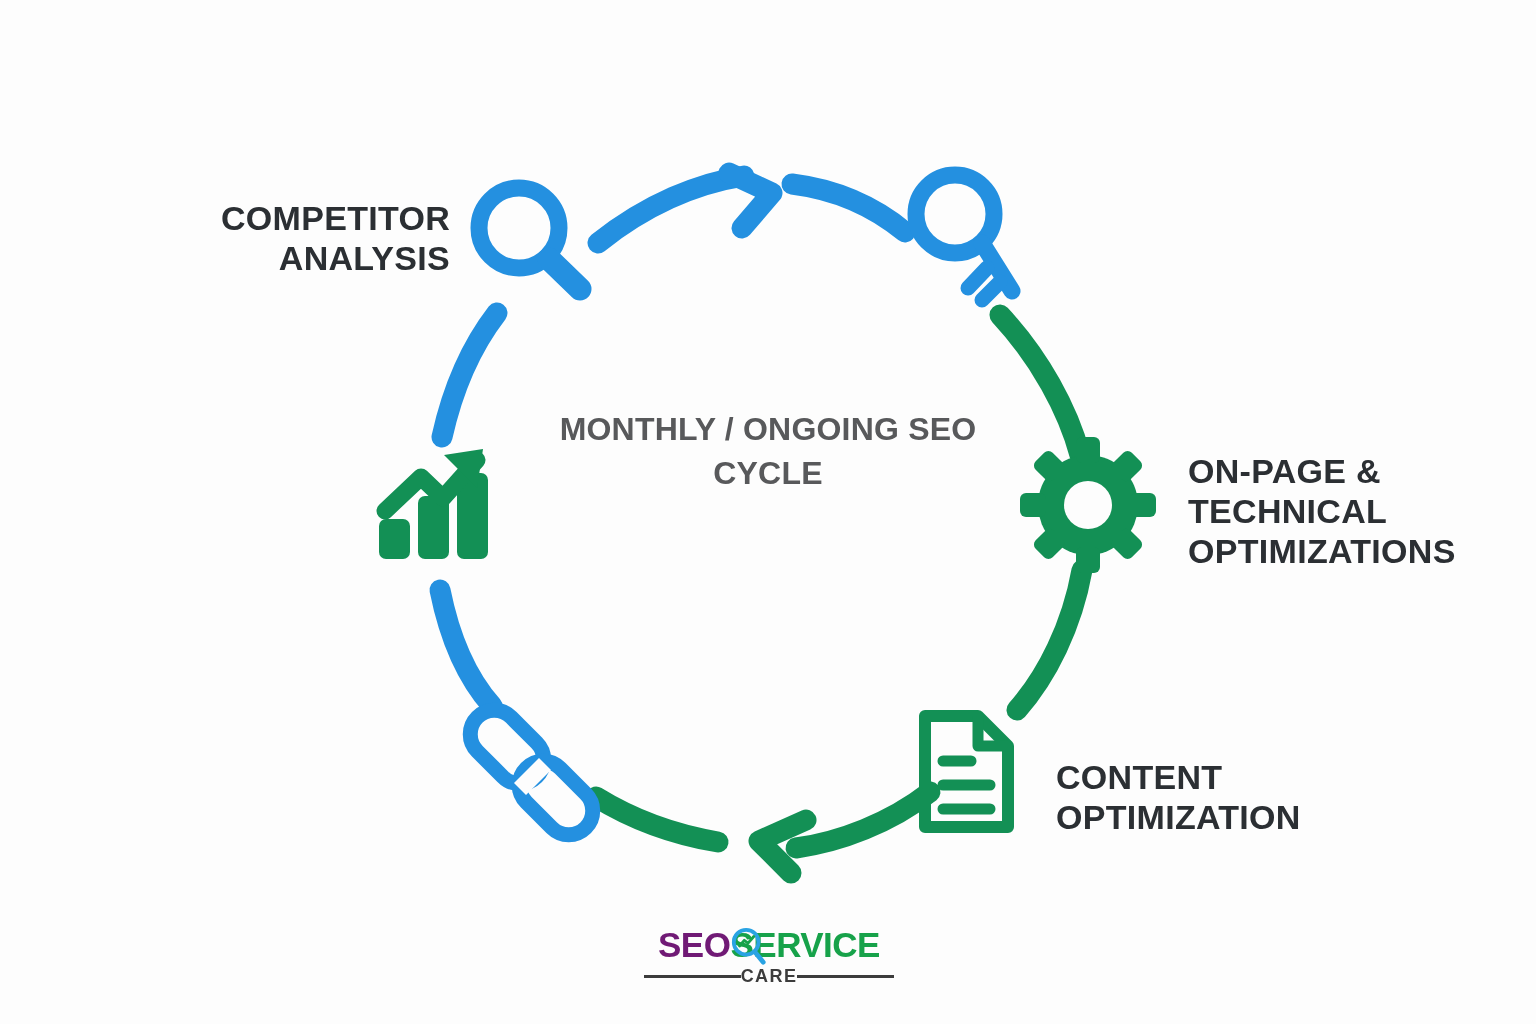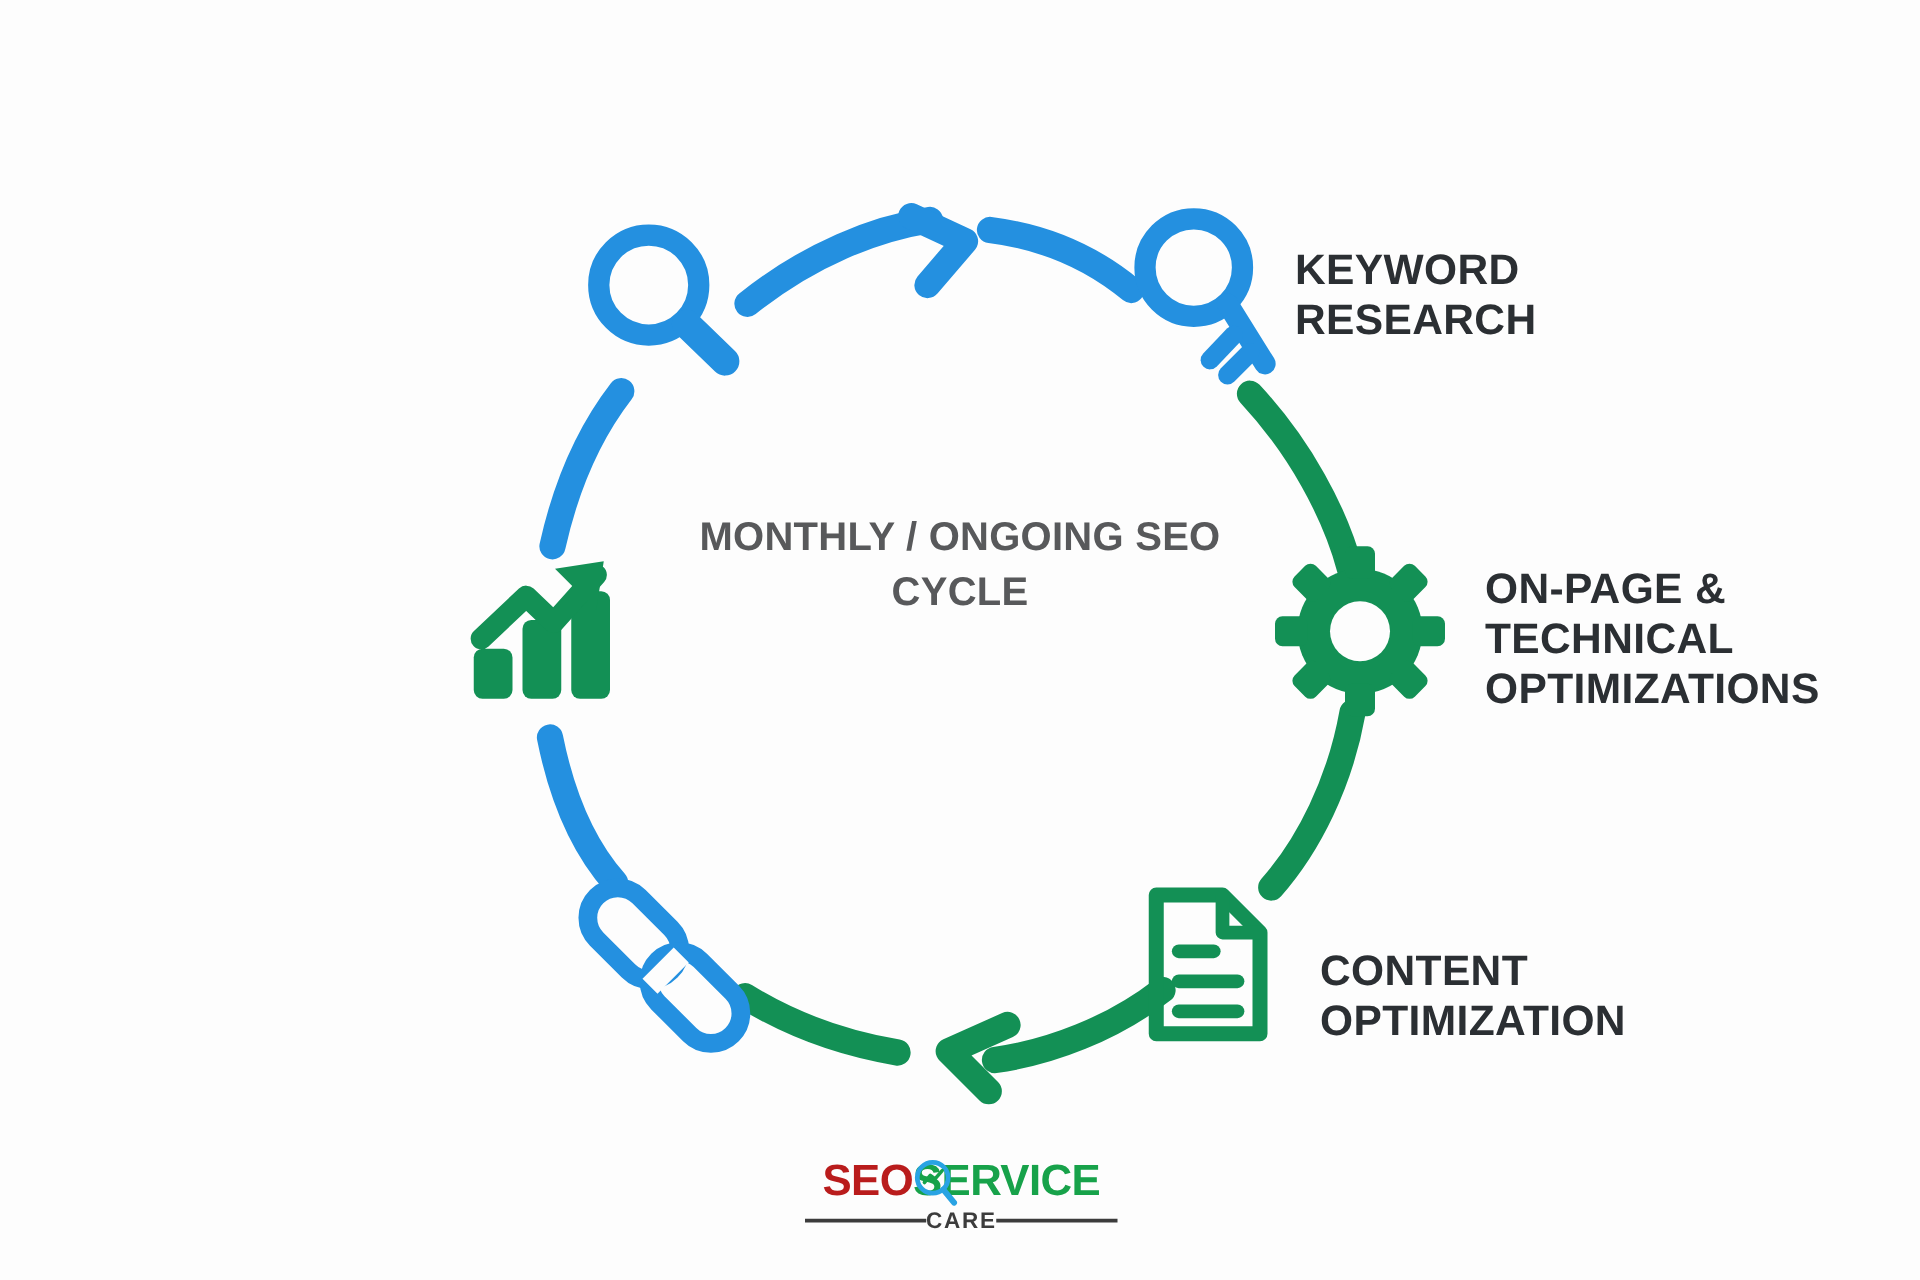--- a/index.html
+++ b/index.html
@@ -72,21 +72,21 @@
   .logo-top {
     display: flex;
     align-items: baseline;
     justify-content: center;
     font-size: 35px;
     font-weight: bold;
     letter-spacing: -0.5px;
     height: 40px;
     position: relative;
   }
-  .logo-seo  { color: #b91c1c; }
+  .logo-seo  { color: #701a75; }
   .logo-serv { color: #17A24A; }
   .logo-glass {
     position: absolute;
     left: 86px;
     top: 1px;
     width: 38px;
     height: 40px;
   }
   .logo-bottom {
     display: flex;
@@ -186,23 +186,23 @@
       <rect x="457" y="473" width="31" height="86" rx="7" fill="#139055"></rect>
       <polyline points="385,511 421,477 443,498 477,460" fill="none" stroke="#139055" stroke-width="17" stroke-linecap="round" stroke-linejoin="round"></polyline>
       <polygon points="444,455 483,449 477,488" fill="#139055"></polygon>
     </g>
   </svg>
 
   <div class="center-title">MONTHLY /
 ONGOING SEO
 CYCLE</div>
 
-
-  <div class="node-label lbl-keyword">KEYWORD
-RESEARCH</div>
+  <div class="node-label lbl-competitor">COMPETITOR
+ANALYSIS</div>
+
 
   <div class="node-label lbl-onpage">ON-PAGE &amp;
 TECHNICAL
 OPTIMIZATIONS</div>
 
   <div class="node-label lbl-content">CONTENT
 OPTIMIZATION</div>
 
 
 

